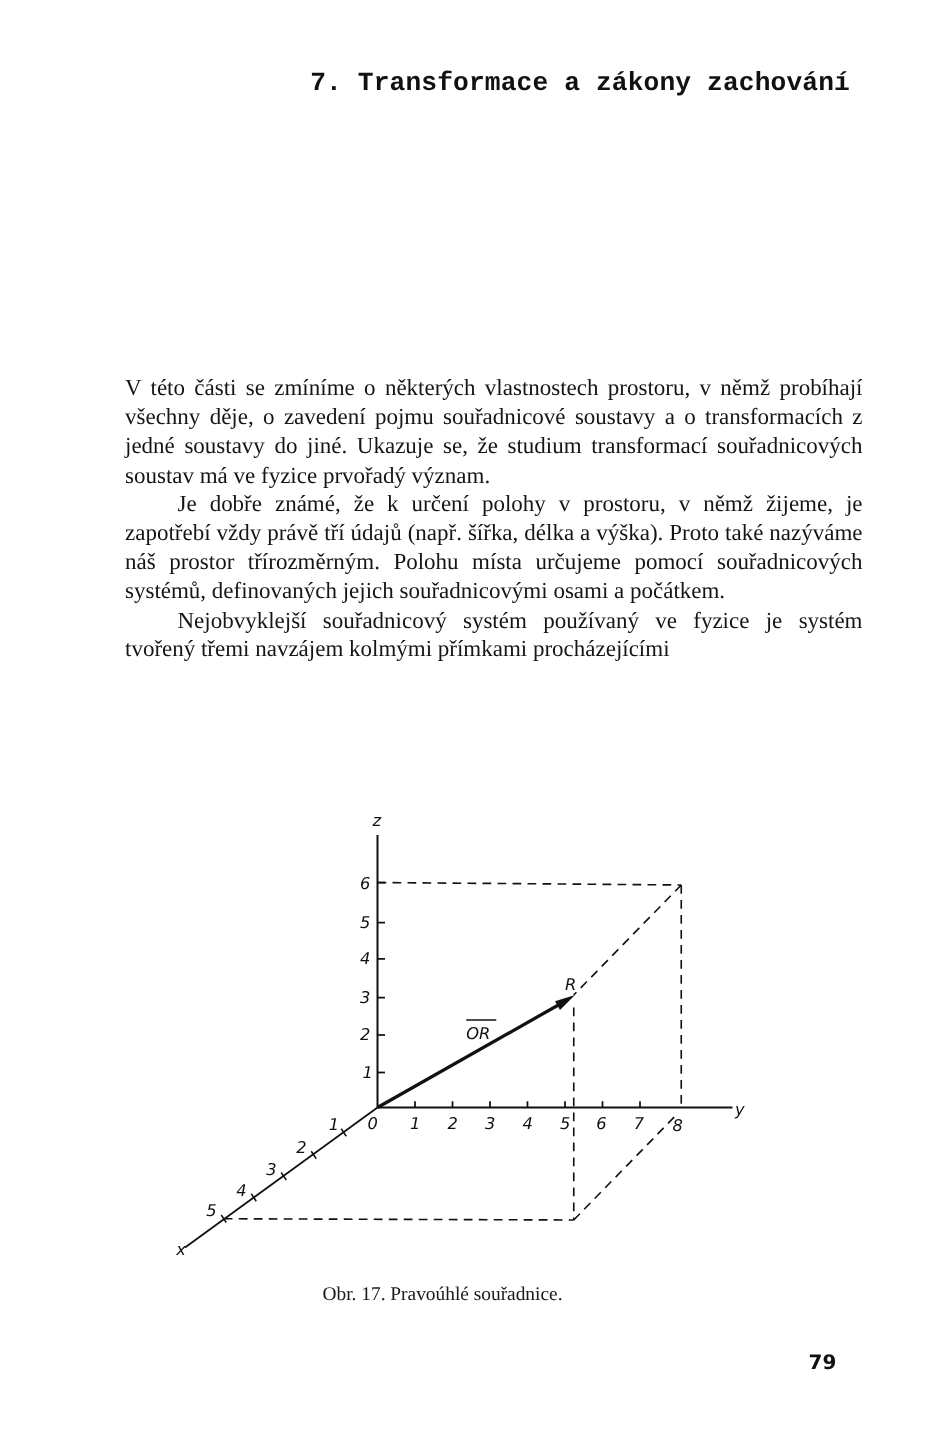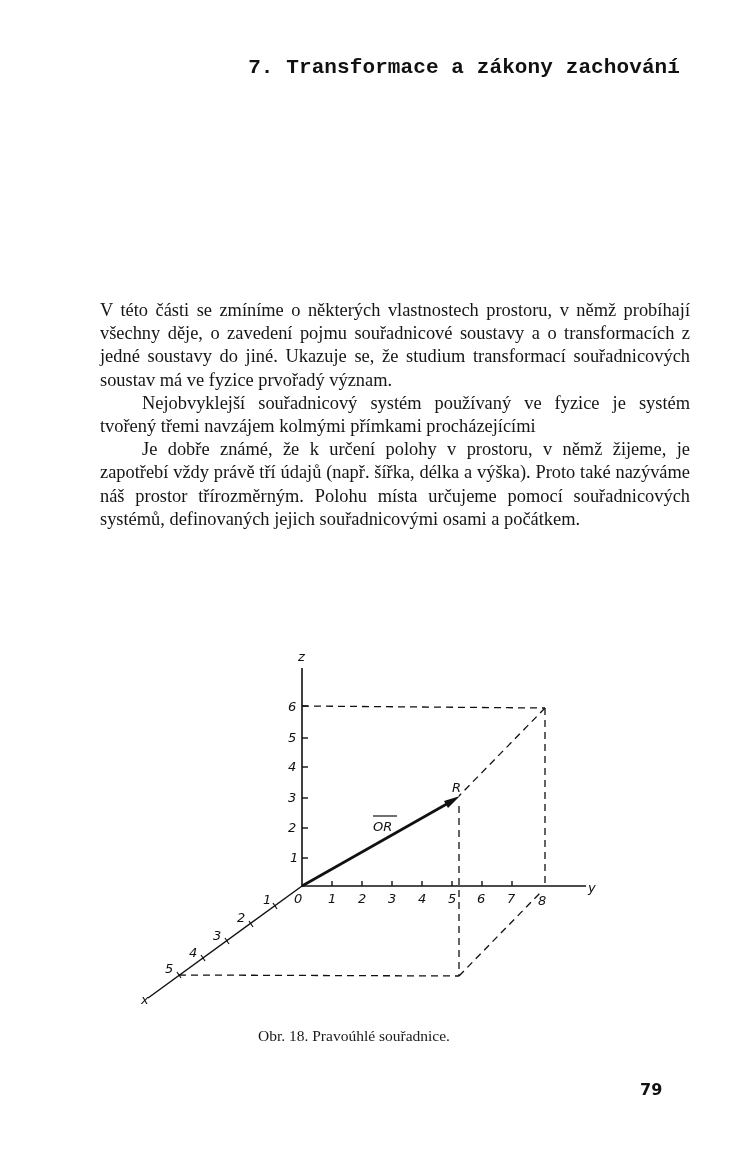--- a/index.html
+++ b/index.html
@@ -14,34 +14,34 @@
   }
   .body-text p { margin: 0; text-align: justify; }
   .body-text p.indent { text-indent: 42px; }
   .figure { position: absolute; left: 0; top: 640px; width: 753px; height: 380px; }
   .figure svg { position: absolute; left: 0; top: 0; }
   .caption {
     position: absolute; left: 258px; top: 1027px; width: 260px;
     font-family: "Liberation Serif", serif; font-size: 15.5px; color: #1a1a1a;
   }
   .page-number {
-    position: absolute; left: 640px; top: 1080px; width: 36px; text-align: left;
+    position: absolute; left: 640px; top: 1080px; width: 36px; text-align: center;
     font-family: "DejaVu Sans", sans-serif; font-weight: bold; font-size: 16px; color: #111;
   }
   .lbl { font-family: "DejaVu Sans", sans-serif; font-style: italic; font-size: 13px; fill: #111; }
 </style>
 </head>
 <body>
 
 <div class="heading">7. Transformace a zákony zachování</div>
 
 <div class="body-text">
   <p>V této části se zmíníme o některých vlastnostech prostoru, v němž probíhají všechny děje, o zavedení pojmu souřadnicové soustavy a o transformacích z jedné soustavy do jiné. Ukazuje se, že studium transformací souřadnicových soustav má ve fyzice prvořadý význam.</p>
+  <p class="indent">Je dobře známé, že k určení polohy v prostoru, v němž žijeme, je zapotřebí vždy právě tří údajů (např. šířka, délka a výška). Proto také nazýváme náš prostor třírozměrným. Polohu místa určujeme pomocí souřadnicových systémů, definovaných jejich souřadnicovými osami a počátkem.</p>
   <p class="indent">Nejobvyklejší souřadnicový systém používaný ve fyzice je systém tvořený třemi navzájem kolmými přímkami procházejícími</p>
-  <p class="indent">Je dobře známé, že k určení polohy v prostoru, v němž žijeme, je zapotřebí vždy právě tří údajů (např. šířka, délka a výška). Proto také nazýváme náš prostor třírozměrným. Polohu místa určujeme pomocí souřadnicových systémů, definovaných jejich souřadnicovými osami a počátkem.</p>
 </div>
 
 <div class="figure">
   <svg width="753" height="380" viewBox="0 640 753 380">
     <g stroke="#111" fill="none">
 
       <line x1="302" y1="668" x2="302" y2="886" stroke-width="1.6"></line>
 
       <line x1="302" y1="886" x2="586" y2="886" stroke-width="1.6"></line>
 
@@ -107,15 +107,15 @@
     <text class="lbl" x="213" y="940">3</text>
     <text class="lbl" x="189" y="957">4</text>
     <text class="lbl" x="165" y="973">5</text>
 
     <text class="lbl" x="452" y="792">R</text>
     <text class="lbl" x="373" y="831">OR</text>
     <line x1="373" y1="816" x2="397" y2="816" stroke="#111" stroke-width="1.2"></line>
   </svg>
 </div>
 
-<div class="caption">Obr. 18. Pravoúhlé souřadnice.</div>
+<div class="caption">Obr. 17. Pravoúhlé souřadnice.</div>
 
 <div class="page-number">79</div>
 
 </body></html>

